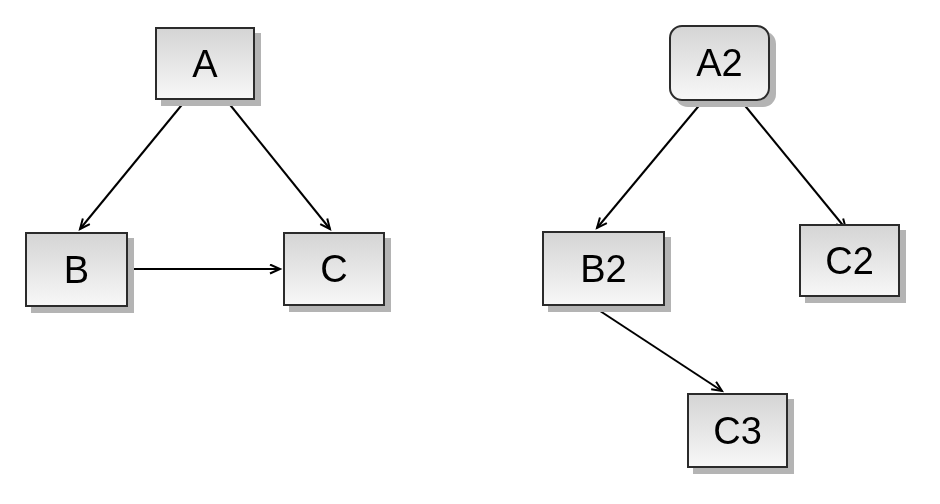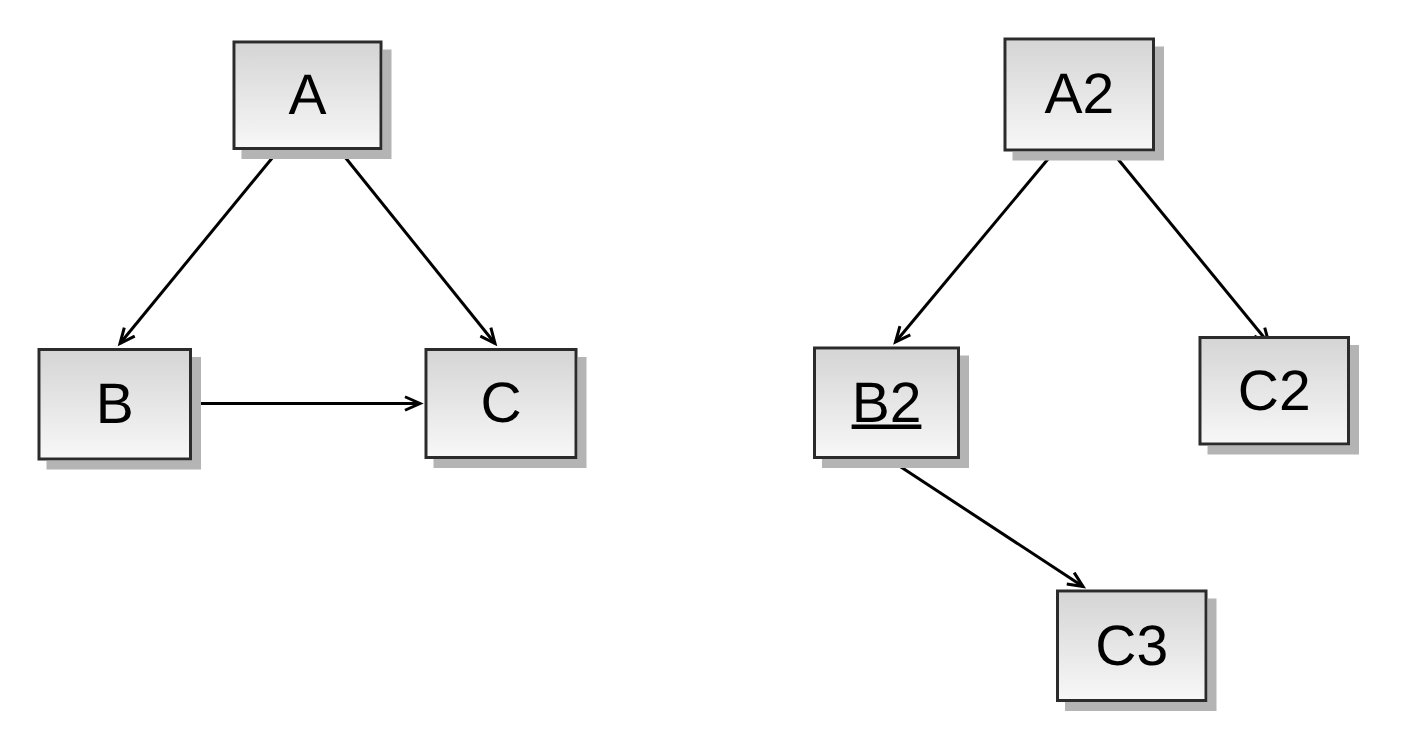--- a/index.html
+++ b/index.html
@@ -65,26 +65,26 @@
   <div id="node-group">
       <div class="node" style="left: 155px; top: 27px; width: 100px; height: 73px;">
         <span class="node-label">A</span>
       </div>
       <div class="node" style="left: 25px; top: 232px; width: 103px; height: 75px;">
         <span class="node-label">B</span>
       </div>
       <div class="node" style="left: 283px; top: 232px; width: 102px; height: 74px;">
         <span class="node-label">C</span>
       </div>
-      <div class="node" style="left: 669px; top: 25px; width: 101px; height: 76px;">
+      <div class="node" style="left: 669px; top: 25px; width: 101px; height: 76px; border-radius: 13px;">
         <span class="node-label">A2</span>
       </div>
-      <div class="node" style="left: 542px; top: 231px; width: 98px; height: 75px; text-decoration: underline;">
+      <div class="node" style="left: 542px; top: 231px; width: 123px; height: 75px;">
         <span class="node-label">B2</span>
       </div>
       <div class="node" style="left: 799px; top: 224px; width: 101px; height: 73px;">
         <span class="node-label">C2</span>
       </div>
-      <div class="node" style="left: 704px; top: 393px; width: 101px; height: 75px;">
+      <div class="node" style="left: 687px; top: 393px; width: 101px; height: 75px;">
         <span class="node-label">C3</span>
       </div>
     </div>
 </div>
 
 </body></html>

